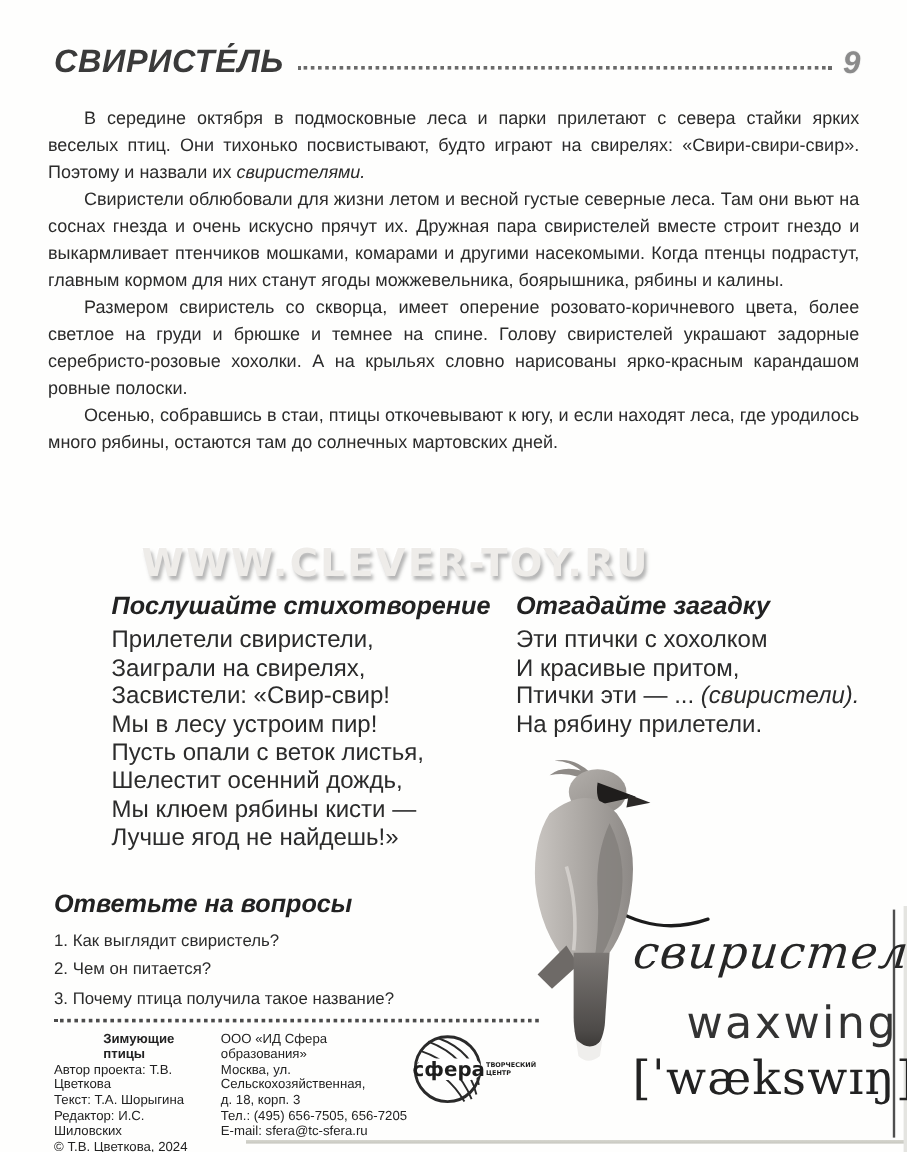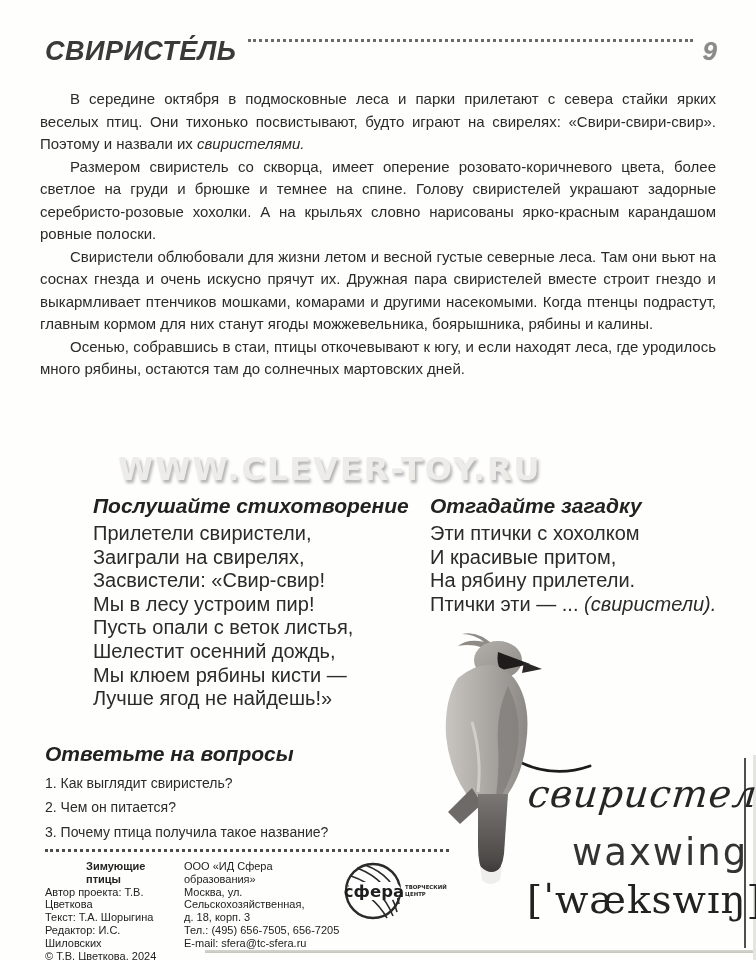--- a/index.html
+++ b/index.html
@@ -2,21 +2,21 @@
 <html lang="ru"><head>
 <meta charset="utf-8">
 <style>
   html,body{margin:0;padding:0;background:#e8e8e6;}
   #page{
     position:relative;width:756px;height:960px;margin:0 auto;
     background:#fefefd;overflow:hidden;
     font-family:"Liberation Sans", sans-serif;color:#2b2b2b;
   }
   
-  .header{position:absolute;left:45px;top:38px;width:672px;display:flex;align-items:flex-start;}
+  .header{position:absolute;left:45px;top:38px;width:672px;display:flex;align-items:flex-end;}
   .page-title{
     font-size:27px;font-weight:bold;font-style:italic;letter-spacing:.5px;
     color:#3a3a3a;white-space:nowrap;line-height:1;
   }
   .dot-leader{flex:1;border-bottom:3px dotted #6a6a6a;margin:0 10px 7px 12px;height:1px;}
   .page-number{
     font-size:26px;font-style:italic;font-weight:bold;color:#8b8b8b;line-height:1;
     text-shadow:0 0 1px #bdbdbd;
   }
   
@@ -77,22 +77,22 @@
 <div id="page">
 
   <div class="header">
     <span class="page-title">СВИРИСТЕ́ЛЬ</span>
     <span class="dot-leader"></span>
     <span class="page-number">9</span>
   </div>
 
   <div class="article">
     <p><span>В середине октября в подмосковные леса и парки прилетают с севера стайки ярких веселых птиц. Они тихонько посвистывают, будто играют на свирелях: «Свири-свири-свир». Поэтому и назвали их </span><span class="it">свиристелями.</span></p>
+    <p>Свиристели облюбовали для жизни летом и весной густые северные леса. Там они вьют на соснах гнезда и очень искусно прячут их. Дружная пара свиристелей вместе строит гнездо и выкармливает птенчиков мошками, комарами и другими насекомыми. Когда птенцы подрастут, главным кормом для них станут ягоды можжевельника, боярышника, рябины и калины.</p>
     <p>Размером свиристель со скворца, имеет оперение розовато-коричневого цвета, более светлое на груди и брюшке и темнее на спине. Голову свиристелей украшают задорные серебристо-розовые хохолки. А на крыльях словно нарисованы ярко-красным карандашом ровные полоски.</p>
-    <p>Свиристели облюбовали для жизни летом и весной густые северные леса. Там они вьют на соснах гнезда и очень искусно прячут их. Дружная пара свиристелей вместе строит гнездо и выкармливает птенчиков мошками, комарами и другими насекомыми. Когда птенцы подрастут, главным кормом для них станут ягоды можжевельника, боярышника, рябины и калины.</p>
     <p>Осенью, собравшись в стаи, птицы откочевывают к югу, и если находят леса, где уродилось много рябины, остаются там до солнечных мартовских дней.</p>
   </div>
 
   <div class="watermark">WWW.CLEVER-TOY.RU</div>
 
   <div class="poem">
     <div class="section-heading">Послушайте стихотворение</div>
     <div class="line">Прилетели свиристели,</div>
     <div class="line">Заиграли на свирелях,</div>
     <div class="line">Засвистели: «Свир-свир!</div>
@@ -100,22 +100,22 @@
     <div class="line">Пусть опали с веток листья,</div>
     <div class="line">Шелестит осенний дождь,</div>
     <div class="line">Мы клюем рябины кисти —</div>
     <div class="line">Лучше ягод не найдешь!»</div>
   </div>
 
   <div class="riddle">
     <div class="section-heading">Отгадайте загадку</div>
     <div class="line">Эти птички с хохолком</div>
     <div class="line">И красивые притом,</div>
+    <div class="line"><span>Птички эти — ... </span><span class="it">(свиристели).</span></div>
     <div class="line">На рябину прилетели.</div>
-    <div class="line"><span>Птички эти — ... </span><span class="it">(свиристели).</span></div>
   </div>
 
   <div class="bird-wrap">
     <svg width="165" height="268" viewBox="0 0 165 268" xmlns="http://www.w3.org/2000/svg">
       <defs>
         <linearGradient id="gbody" x1="0" y1="0" x2="1" y2="0">
           <stop offset="0" stop-color="#c9c5c1"></stop>
           <stop offset="0.55" stop-color="#a8a4a0"></stop>
           <stop offset="1" stop-color="#8d8986"></stop>
         </linearGradient>

